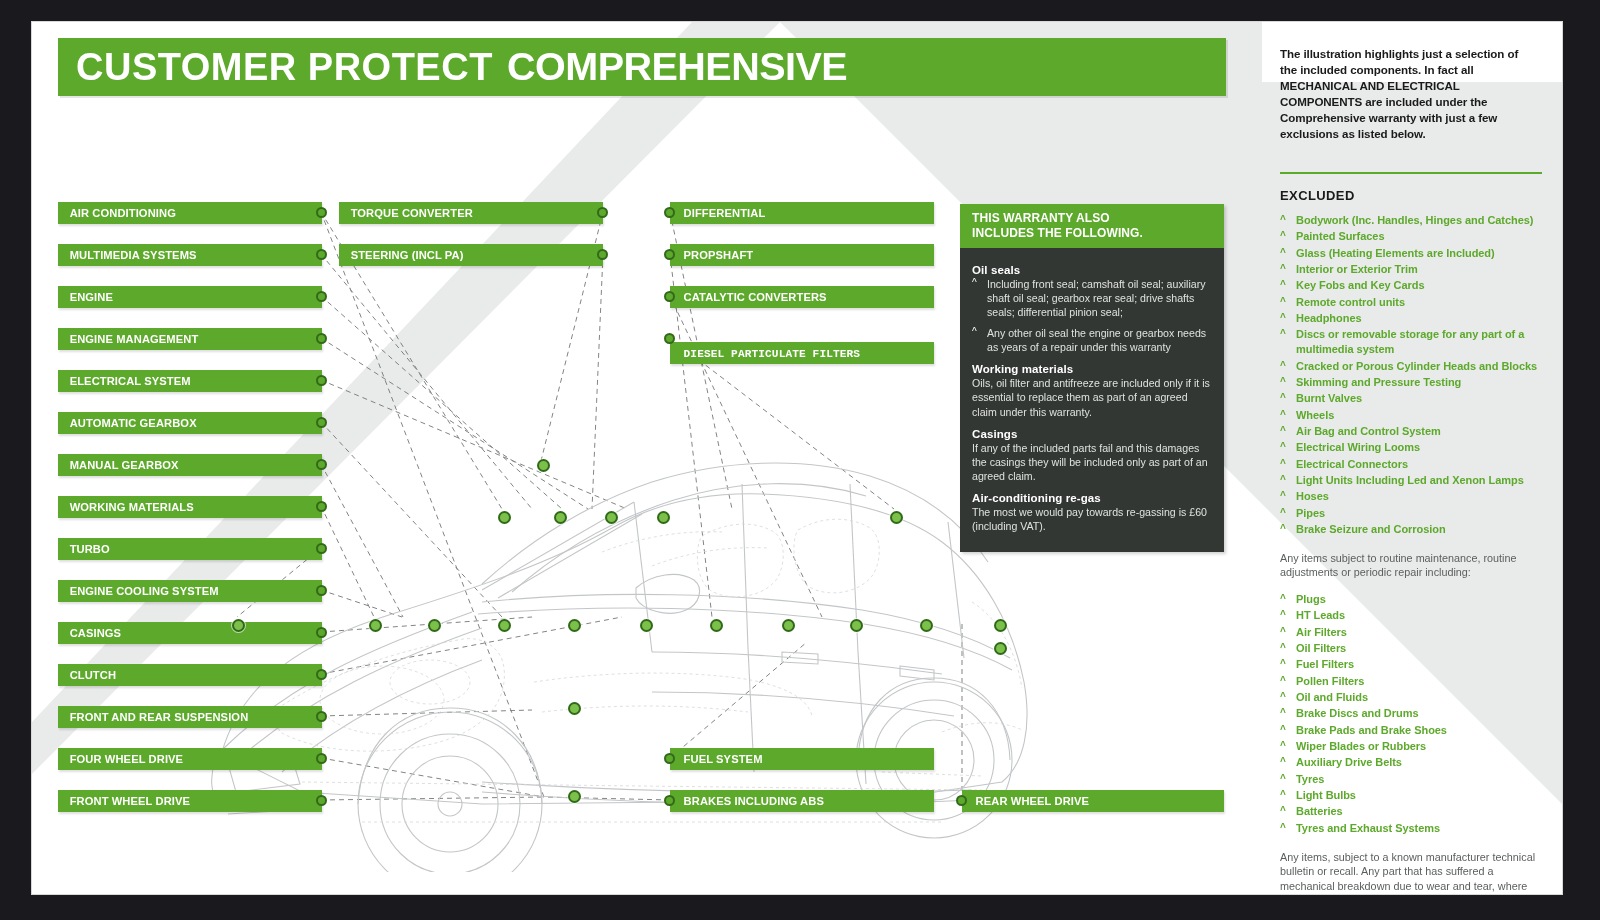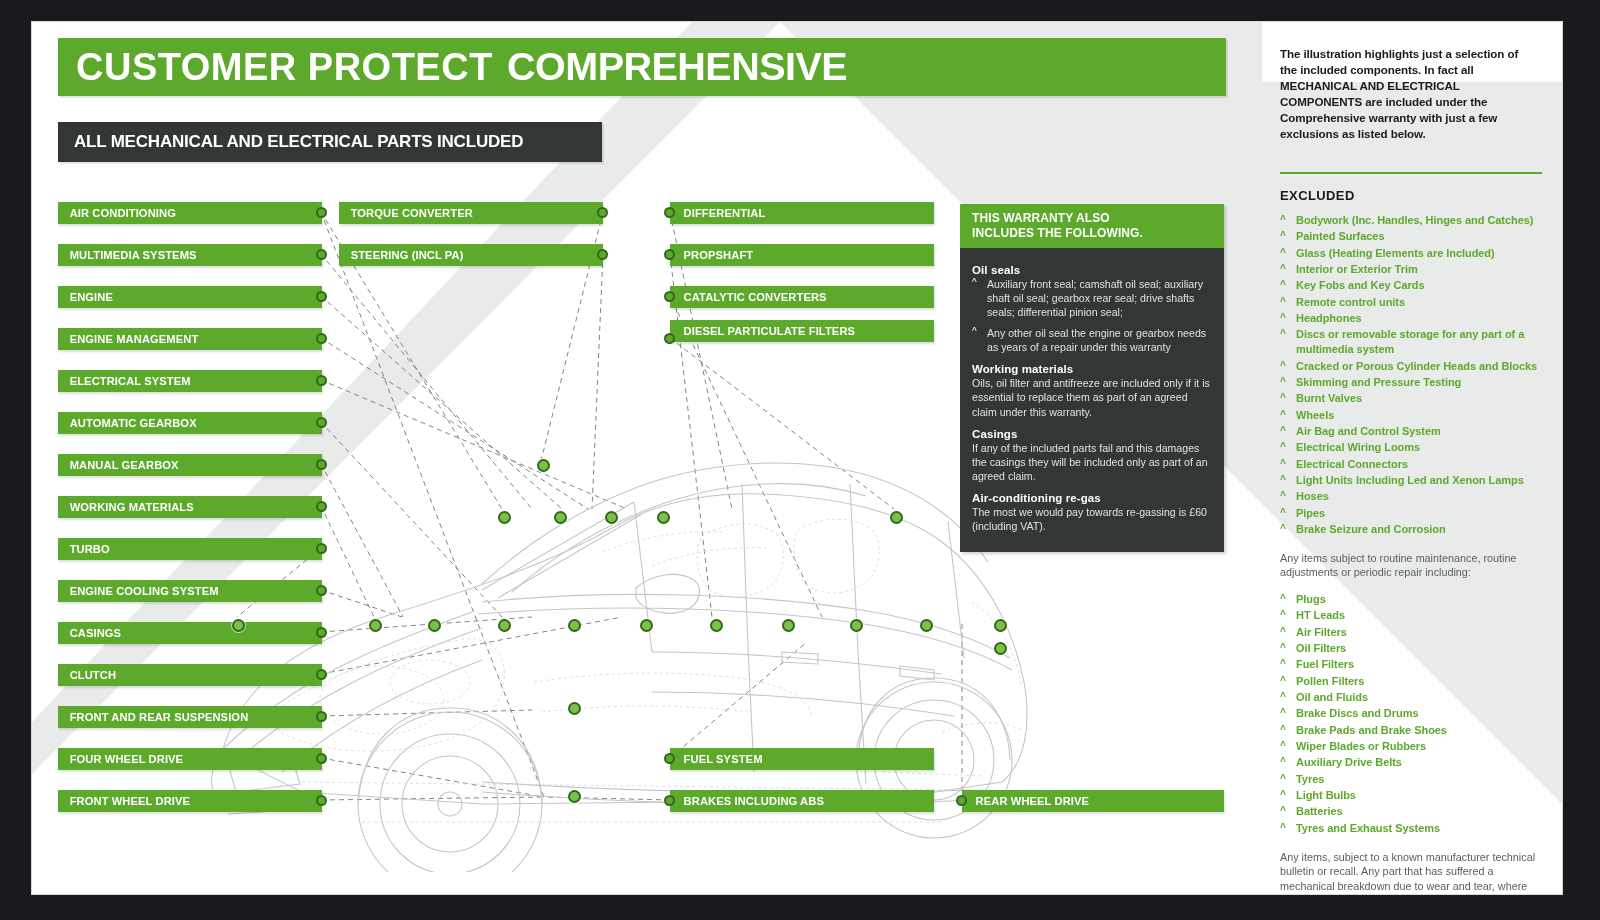--- a/index.html
+++ b/index.html
@@ -263,23 +263,20 @@
           <path d="M120 430 L800 438"></path>
           <path d="M180 470 L760 470"></path>
         </g>
       </svg>
     </div>
 
     <div class="title-bar">
       <div class="t1">CUSTOMER PROTECT</div>
       <div class="t2">COMPREHENSIVE</div>
     </div>
-    <div class="subtitle-bar">
-      <span>ALL MECHANICAL AND ELECTRICAL PARTS INCLUDED</span>
-    </div>
 
     <div class="pill" style="left:26px; top:180px; width:264px;">
         <span>AIR CONDITIONING</span>
       </div>
     <div class="dot" style="left:284px; top:185px;"></div>
     <div class="pill" style="left:26px; top:222px; width:264px;">
         <span>MULTIMEDIA SYSTEMS</span>
       </div>
     <div class="dot" style="left:284px; top:227px;"></div>
     <div class="pill" style="left:26px; top:264px; width:264px;">
@@ -349,21 +346,21 @@
       </div>
     <div class="dot" style="left:632px; top:185px;"></div>
     <div class="pill right-anchor" style="left:638px; top:222px; width:264px;">
         <span>PROPSHAFT</span>
       </div>
     <div class="dot" style="left:632px; top:227px;"></div>
     <div class="pill right-anchor" style="left:638px; top:264px; width:264px;">
         <span>CATALYTIC CONVERTERS</span>
       </div>
     <div class="dot" style="left:632px; top:269px;"></div>
-    <div class="pill right-anchor" style="left:638px; top:298px; width:264px;">
+    <div class="pill right-anchor" style="left:638px; top:320px; width:264px;font-family:Liberation Mono, monospace;">
         <span>DIESEL PARTICULATE FILTERS</span>
       </div>
     <div class="dot" style="left:632px; top:311px;"></div>
 
     <div class="pill right-anchor" style="left:638px; top:726px; width:264px;">
         <span>FUEL SYSTEM</span>
       </div>
     <div class="dot" style="left:632px; top:731px;"></div>
     <div class="pill right-anchor" style="left:638px; top:768px; width:264px;">
         <span>BRAKES INCLUDING ABS</span>
@@ -399,21 +396,21 @@
       <div class="warranty-head">
         <span>THIS WARRANTY ALSO</span>
         <span>INCLUDES THE FOLLOWING.</span>
       </div>
       <div class="warranty-body">
 
         <div class="w-sec">
           <div class="w-h">Oil seals</div>
           <div class="w-li">
             <div class="car">^</div>
-            <div class="txt">Auxiliary front seal; camshaft oil seal; auxiliary shaft oil seal; gearbox rear seal; drive shafts seals; differential pinion seal;</div>
+            <div class="txt">Including front seal; camshaft oil seal; auxiliary shaft oil seal; gearbox rear seal; drive shafts seals; differential pinion seal;</div>
           </div>
           <div class="w-li">
             <div class="car">^</div>
             <div class="txt">Any other oil seal the engine or gearbox needs as years of a repair under this warranty</div>
           </div>
         </div>
 
         <div class="w-sec">
           <div class="w-h">Working materials</div>
           <div class="w-p">Oils, oil filter and antifreeze are included only if it is essential to replace them as part of an agreed claim under this warranty.</div>

